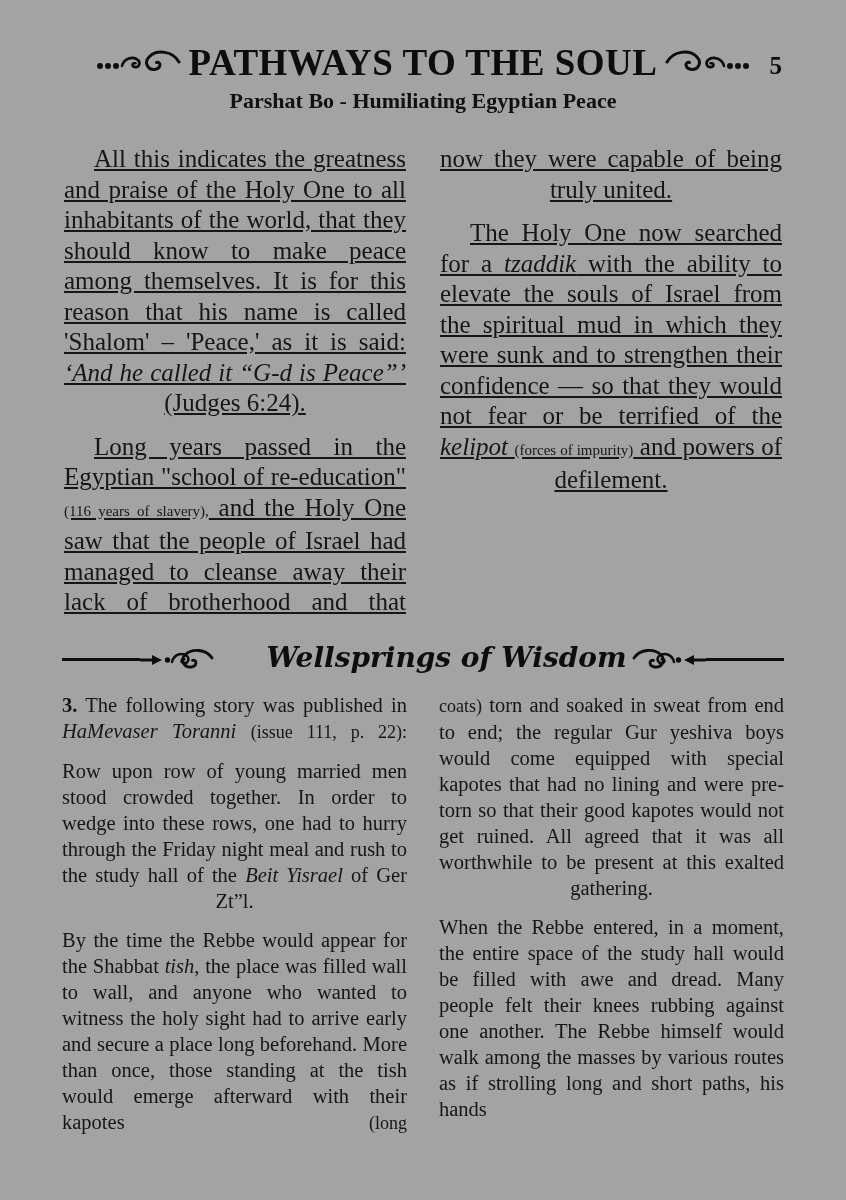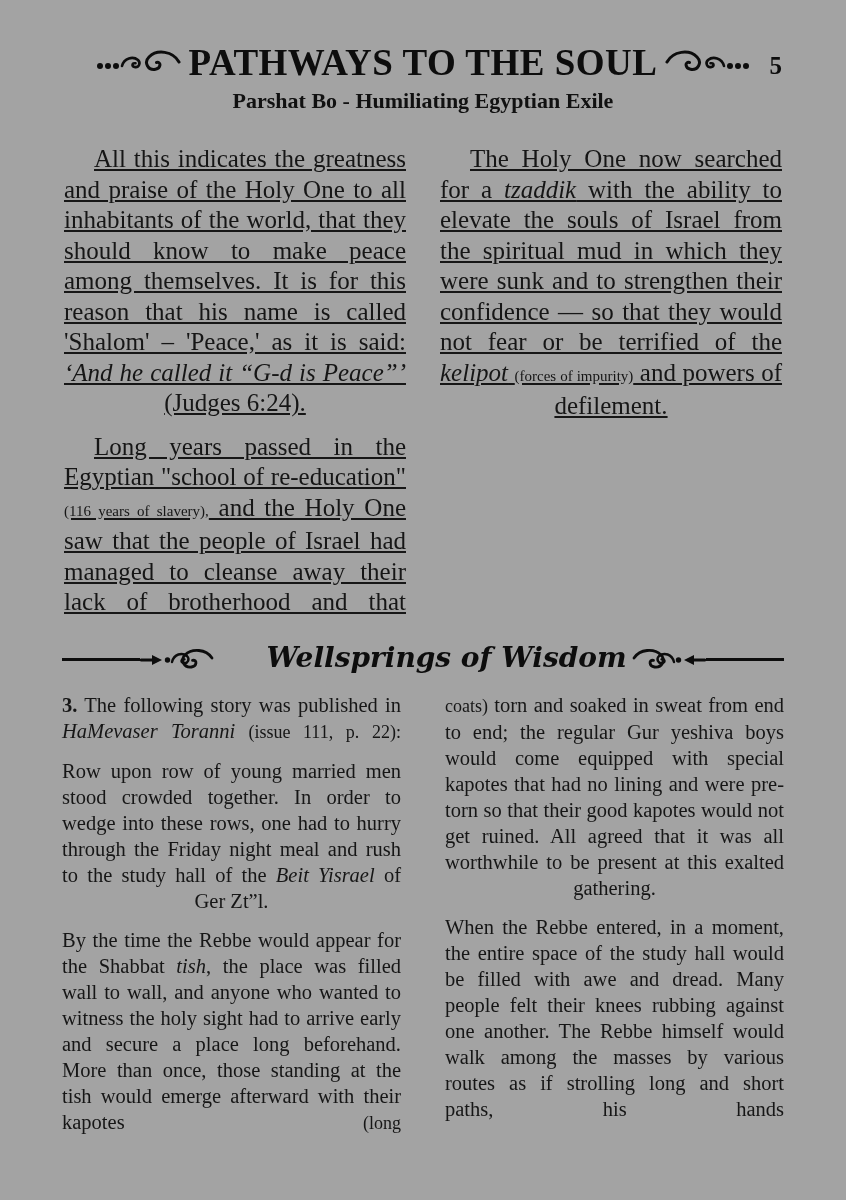--- a/index.html
+++ b/index.html
@@ -37,21 +37,21 @@
   
   .divider { display:flex; align-items:center; padding:0 62px; margin-top:22px; height:40px; }
   .rule { flex:1; height:3px; background:#0d0d0d; }
   .div-label {
     font-family:"DejaVu Serif",serif; font-style:italic; font-weight:bold;
     font-size:28px; white-space:nowrap; padding:0 5px; color:#0d0d0d;
     transform:translateY(-2px);
     margin-left:47px;
   }
   
-  .fn-cols { display:flex; gap:44px; padding:0 62px; margin-top:12px; }
+  .fn-cols { display:flex; gap:32px; padding:0 62px; margin-top:12px; }
   .fn-col { flex:1; font-size:20.5px; line-height:26px; }
   .fn-col .para { margin:0 0 13px; }
   .fn-col .sm { font-size:18px; }
 </style>
 </head>
 <body>
 
 <div class="page">
 
   <header class="header">
@@ -74,29 +74,30 @@
             <circle cx="5" cy="17" r="3" fill="#0d0d0d" stroke="none"></circle>
             <circle cx="13" cy="17" r="3" fill="#0d0d0d" stroke="none"></circle>
             <circle cx="21" cy="17" r="3" fill="#0d0d0d" stroke="none"></circle>
             <path d="M27 17 C29 9 38 7 43 11 C46 14 44 19 39.5 18 C36.5 17.3 37 13.5 40.5 14.3" stroke-width="2.6"></path>
             <path d="M84 13 C78 2 62 0 54 8 C48.5 13.5 53 21.5 60.5 20.3 C66 19.4 66.5 12.5 61.5 13.4" stroke-width="3"></path>
           </g>
         </svg>
       </span>
     </div>
     <div class="page-num">5</div>
-    <h2 class="subtitle">Parshat Bo - Humiliating Egyptian Exile</h2>
+    <h2 class="subtitle">Parshat Bo - Humiliating Egyptian Peace</h2>
   </header>
 
   <main class="main-cols">
     <div class="col">
         <p class="para center-last indent"><span>All this indicates the greatness and praise of the Holy One to all inhabitants of the world, that they should know to make peace among themselves. It is for this reason that his name is called 'Shalom' – 'Peace,' as it is said: </span><i>‘And he called it “G-d is Peace”’</i><span> (Judges 6:24).</span></p>
         <p class="para justify-last indent"><span>Long years passed in the Egyptian "school of re-education" </span><span class="sm">(116 years of slavery),</span><span> and the Holy One saw that the people of Israel had managed to cleanse away their lack of brotherhood and that</span></p>
       </div>
     <div class="col">
+        <p class="para center-last"><span>now they were capable of being truly united.</span></p>
         <p class="para center-last indent"><span>The Holy One now searched for a </span><i>tzaddik</i><span> with the ability to elevate the souls of Israel from the spiritual mud in which they were sunk and to strengthen their confidence — so that they would not fear or be terrified of the </span><i>kelipot</i><span> </span><span class="sm">(forces of impurity)</span><span> and powers of defilement.</span></p>
       </div>
   </main>
 
   <div class="divider">
     <span class="rule"></span>
     <span class="orn">
       <svg width="74" height="24" viewBox="0 0 74 24" aria-hidden="true">
         <g stroke="#0d0d0d" fill="none" stroke-linecap="round">
           <path d="M1 12 H15" stroke-width="2.8"></path>

